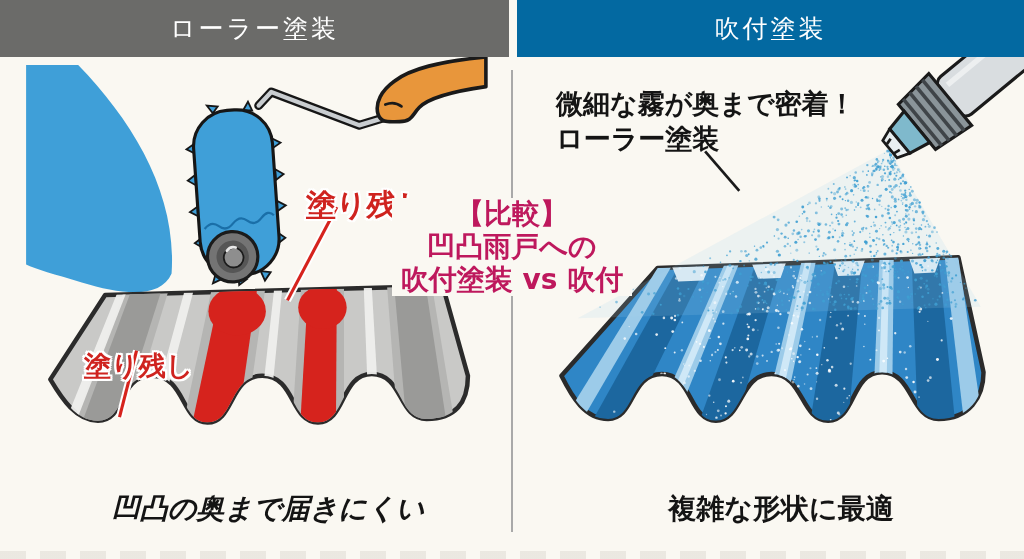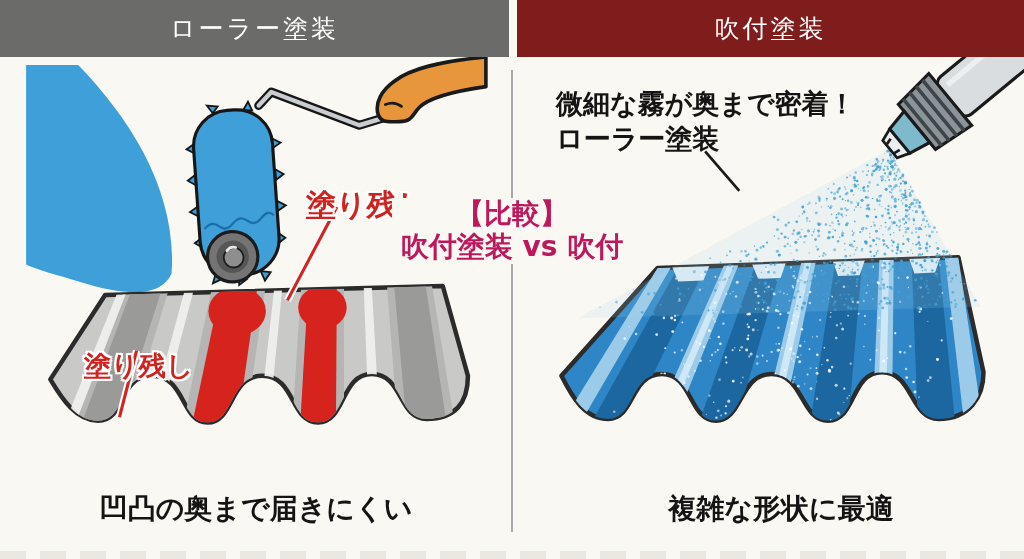--- a/index.html
+++ b/index.html
@@ -40,21 +40,21 @@
   }
 </style>
 </head>
 <body>
 
 <div id="canvas">
 
   <div class="abs hdr" style="left:0;top:0;width:509px;background:#6b6b69;">
     <span>ローラー塗装</span>
   </div>
-  <div class="abs hdr" style="left:517px;top:0;width:507px;background:#7f1d1d;">
+  <div class="abs hdr" style="left:517px;top:0;width:507px;background:#0369a1;">
     <span>吹付塗装</span>
   </div>
 
   <div class="abs divider"></div>
 
   <svg class="abs" style="left:0;top:57px;" width="512" height="502" viewBox="0 57 512 559">
 
     <path d="M0,66 L58,66 C120,130 168,210 162,298 C150,326 108,322 62,308 C32,299 10,293 0,288 Z" fill="#3f9fd8"></path>
 
     <g>
@@ -1345,21 +1345,22 @@
   <div class="abs redLabel" style="left:306px;top:185px;font-size:30px;">塗り残し</div>
   <div class="abs redLabel" style="left:84px;top:348px;font-size:27px;">塗り残し</div>
 
   <div class="abs annot">
     <div>微細な霧が奥まで密着！</div>
     <div>ローラー塗装</div>
   </div>
 
   <div class="abs centerBlock">
     <div>【比較】</div>
+    <div>凹凸雨戸への</div>
     <div>吹付塗装 vs 吹付</div>
   </div>
 
-  <div class="abs caption" style="left:0;">凹凸の奥まで届きにくい</div>
+  <div class="abs caption" style="left:12px;font-style:italic;">凹凸の奥まで届きにくい</div>
   <div class="abs caption" style="left:525px;">複雑な形状に最適</div>
 
   <div class="abs cutText"></div>
 
 </div>
 
 </body></html>

